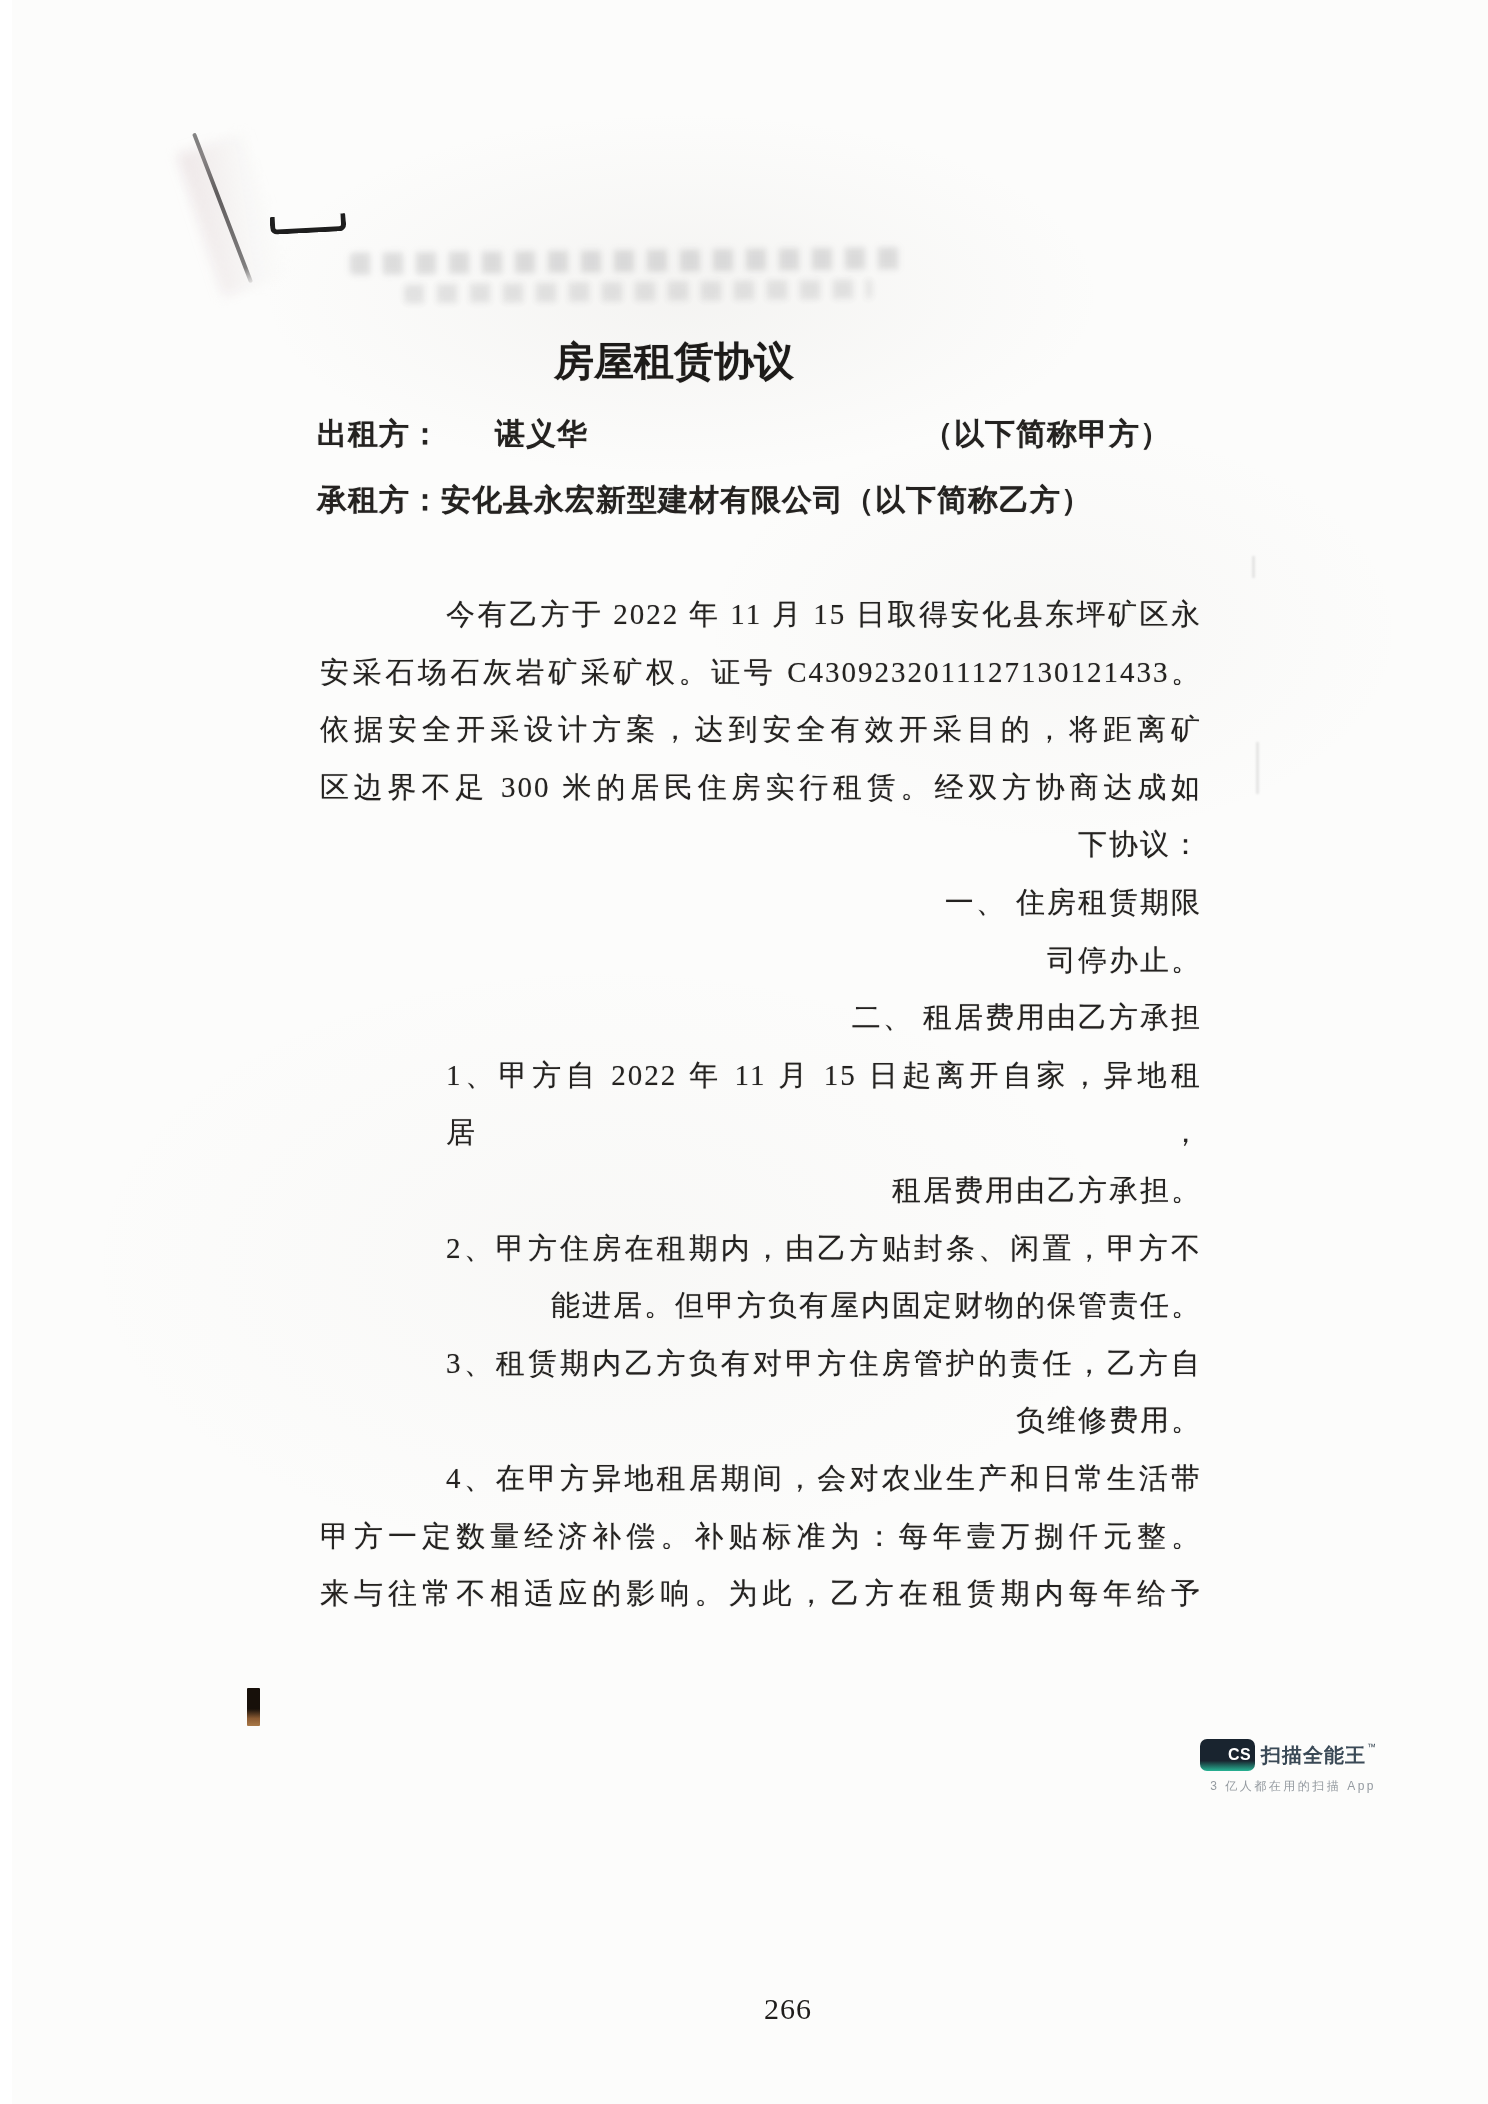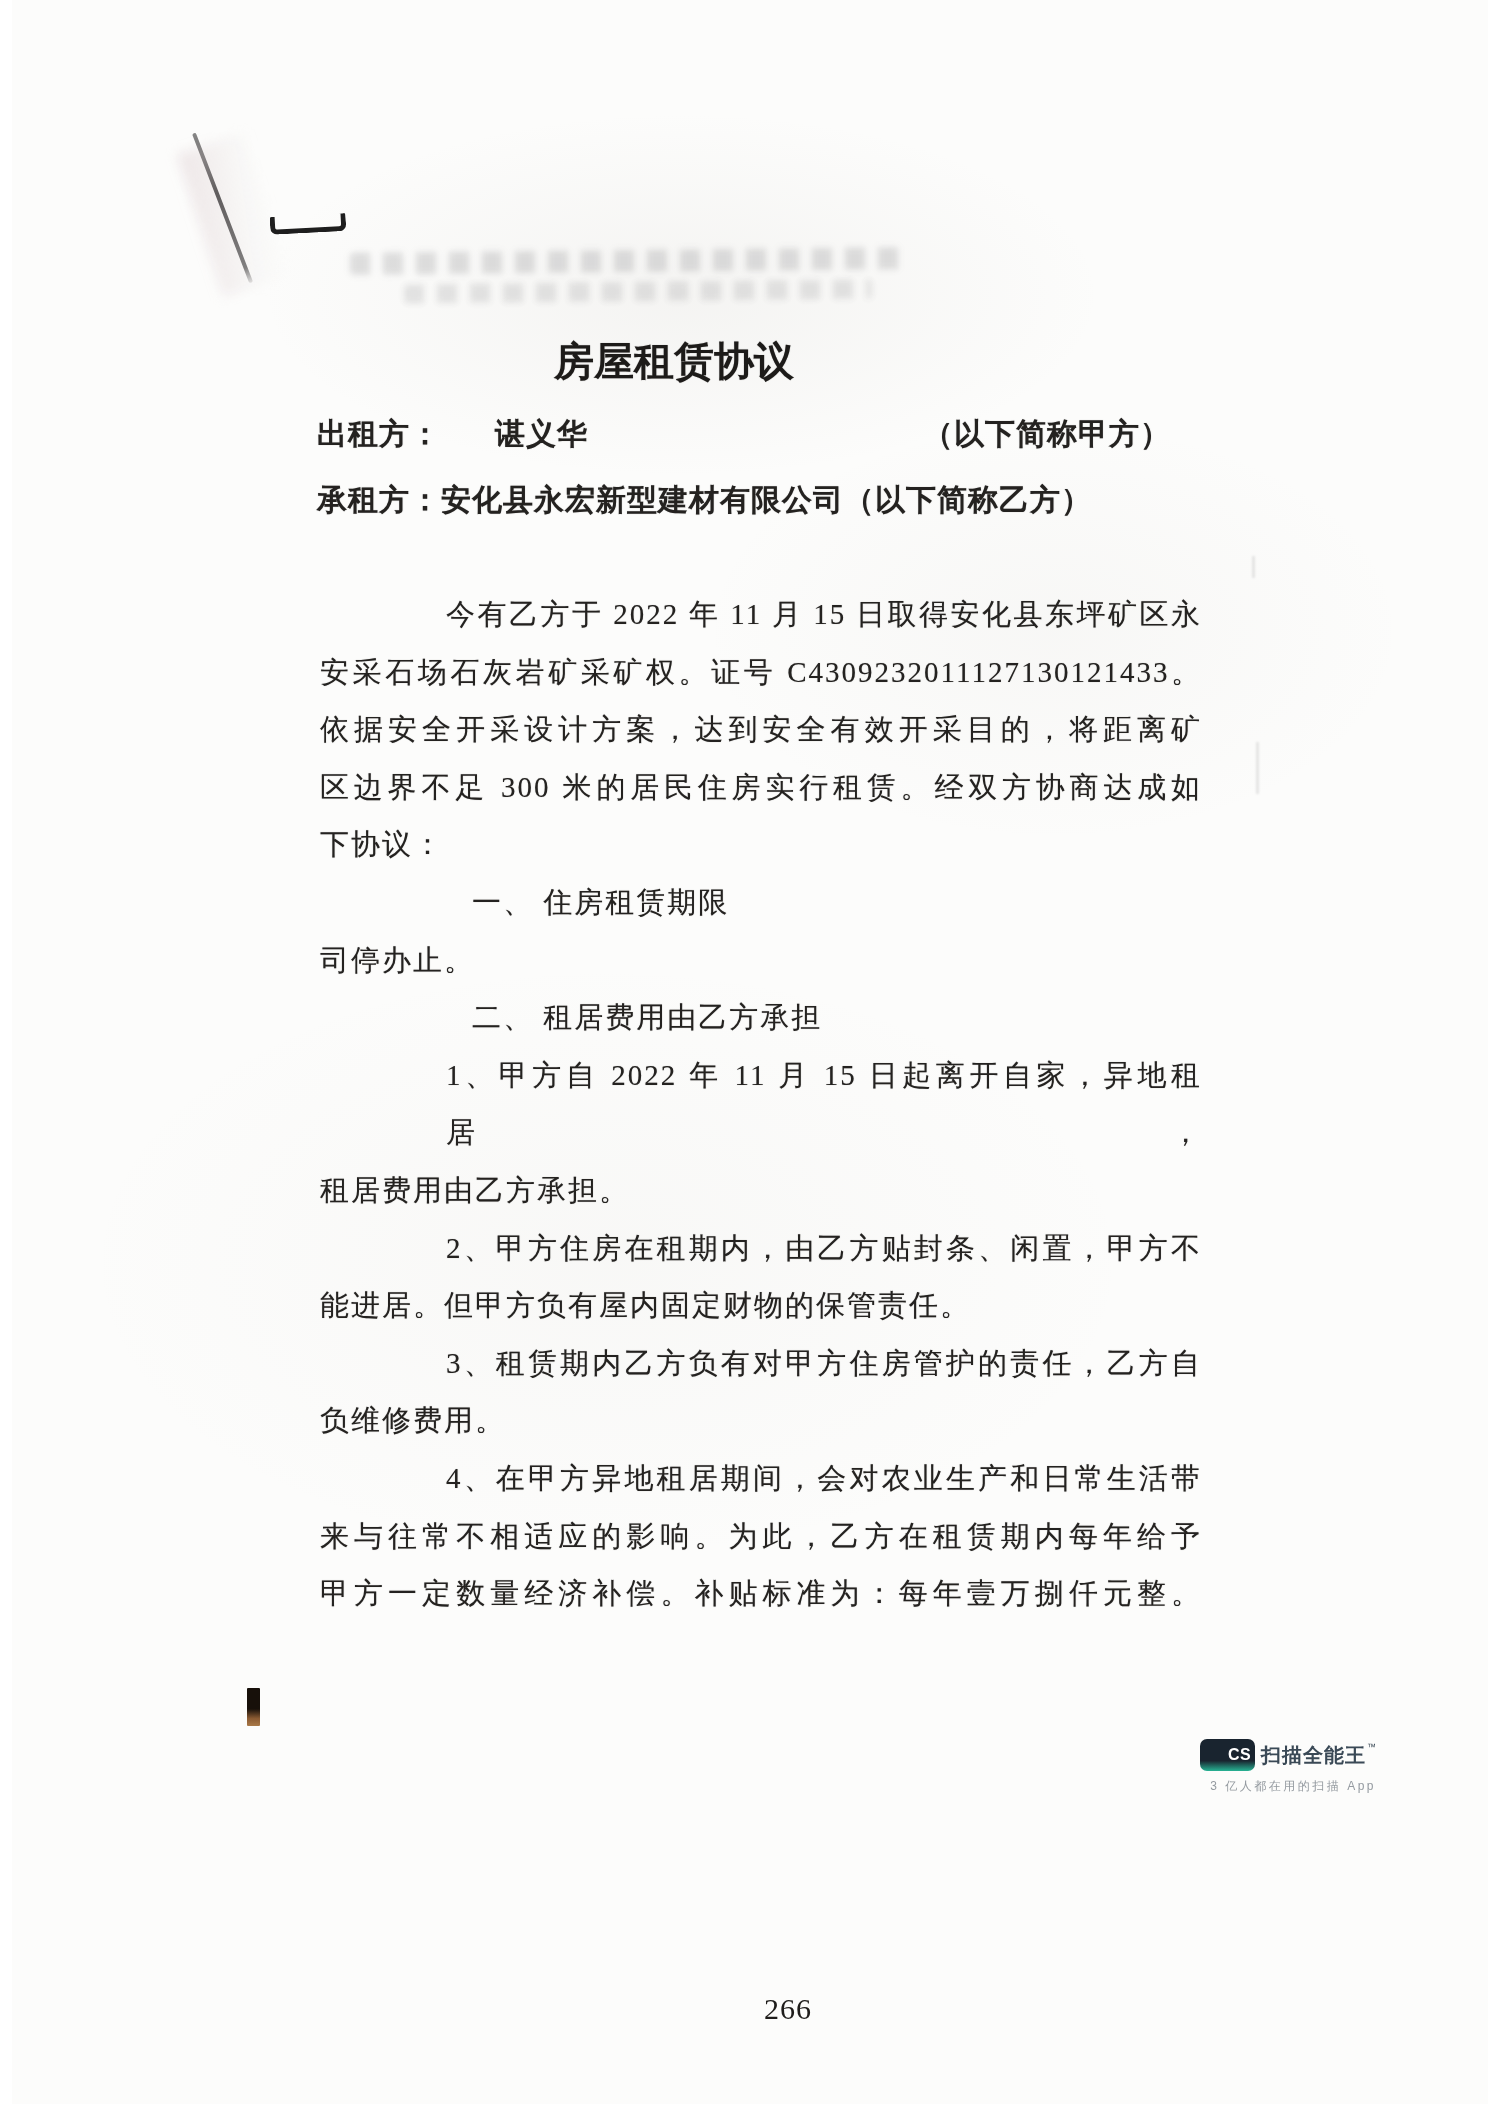--- a/index.html
+++ b/index.html
@@ -55,21 +55,21 @@
   .party1{top:414px;width:840px;}
   .party1 .party-name{margin-left:54px;}
   .party1 .party-alias{position:absolute;left:606px;top:0;}
   .party2{top:480px;}
   
   .body-text{
     position:absolute;left:308px;top:586px;width:882px;
     font-size:29px;line-height:57.6px;letter-spacing:2px;
     text-shadow:0 0 1px rgba(30,28,26,0.35);
   }
-  .bl{white-space:nowrap;}
+  .bl{white-space:nowrap;text-align:right;}
   .bl.fill{white-space:normal;text-align:justify;text-align-last:justify;}
   .ind-para{padding-left:126px;}
   .ind-head{padding-left:152px;}
   
   .ink-mark{
     position:absolute;left:235px;top:1688px;width:13px;height:38px;
     background:linear-gradient(180deg,#17100a 0 55%, #8a5a32 80%, #a97948 100%);
     border-radius:1px;
   }
   
@@ -126,22 +126,22 @@
     <div class="bl ind-head">一、 住房租赁期限</div>
     <div class="bl">司停办止。</div>
     <div class="bl ind-head">二、 租居费用由乙方承担</div>
     <div class="bl ind-para fill">1、甲方自 2022 年 11 月 15 日起离开自家，异地租居，</div>
     <div class="bl">租居费用由乙方承担。</div>
     <div class="bl ind-para fill">2、甲方住房在租期内，由乙方贴封条、闲置，甲方不</div>
     <div class="bl">能进居。但甲方负有屋内固定财物的保管责任。</div>
     <div class="bl ind-para fill">3、租赁期内乙方负有对甲方住房管护的责任，乙方自</div>
     <div class="bl">负维修费用。</div>
     <div class="bl ind-para fill">4、在甲方异地租居期间，会对农业生产和日常生活带</div>
+    <div class="bl fill">甲方一定数量经济补偿。补贴标准为：每年壹万捌仟元整。</div>
     <div class="bl fill">来与往常不相适应的影响。为此，乙方在租赁期内每年给予</div>
-    <div class="bl fill">甲方一定数量经济补偿。补贴标准为：每年壹万捌仟元整。</div>
   </div>
 
   <div class="ink-mark"></div>
   <div class="artifact a1"></div>
   <div class="artifact a2"></div>
 
   <div class="watermark">
     <div class="ws-row">
       <div class="ws-icon">
         <span>CS</span>

